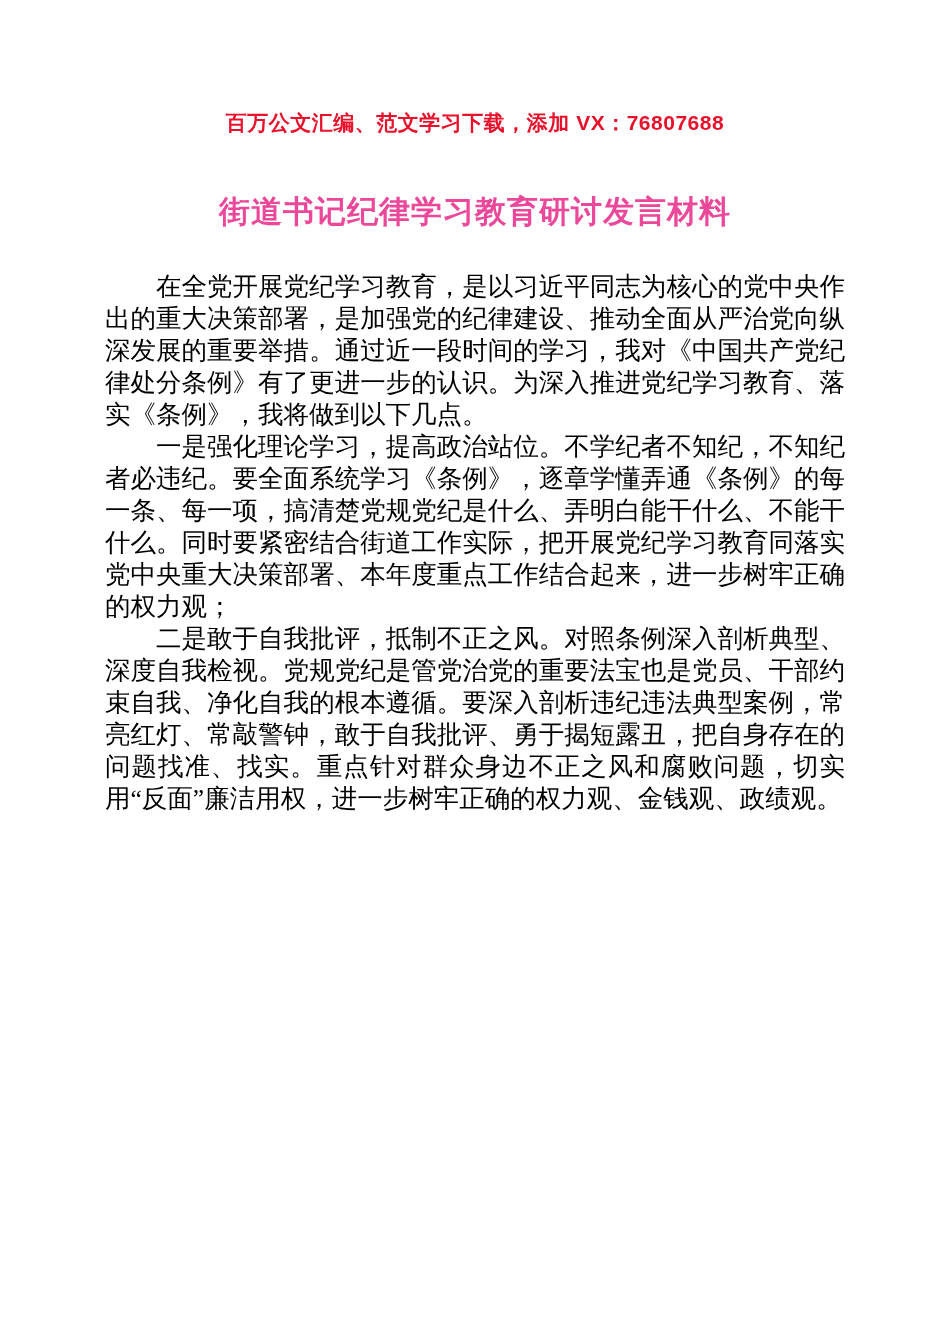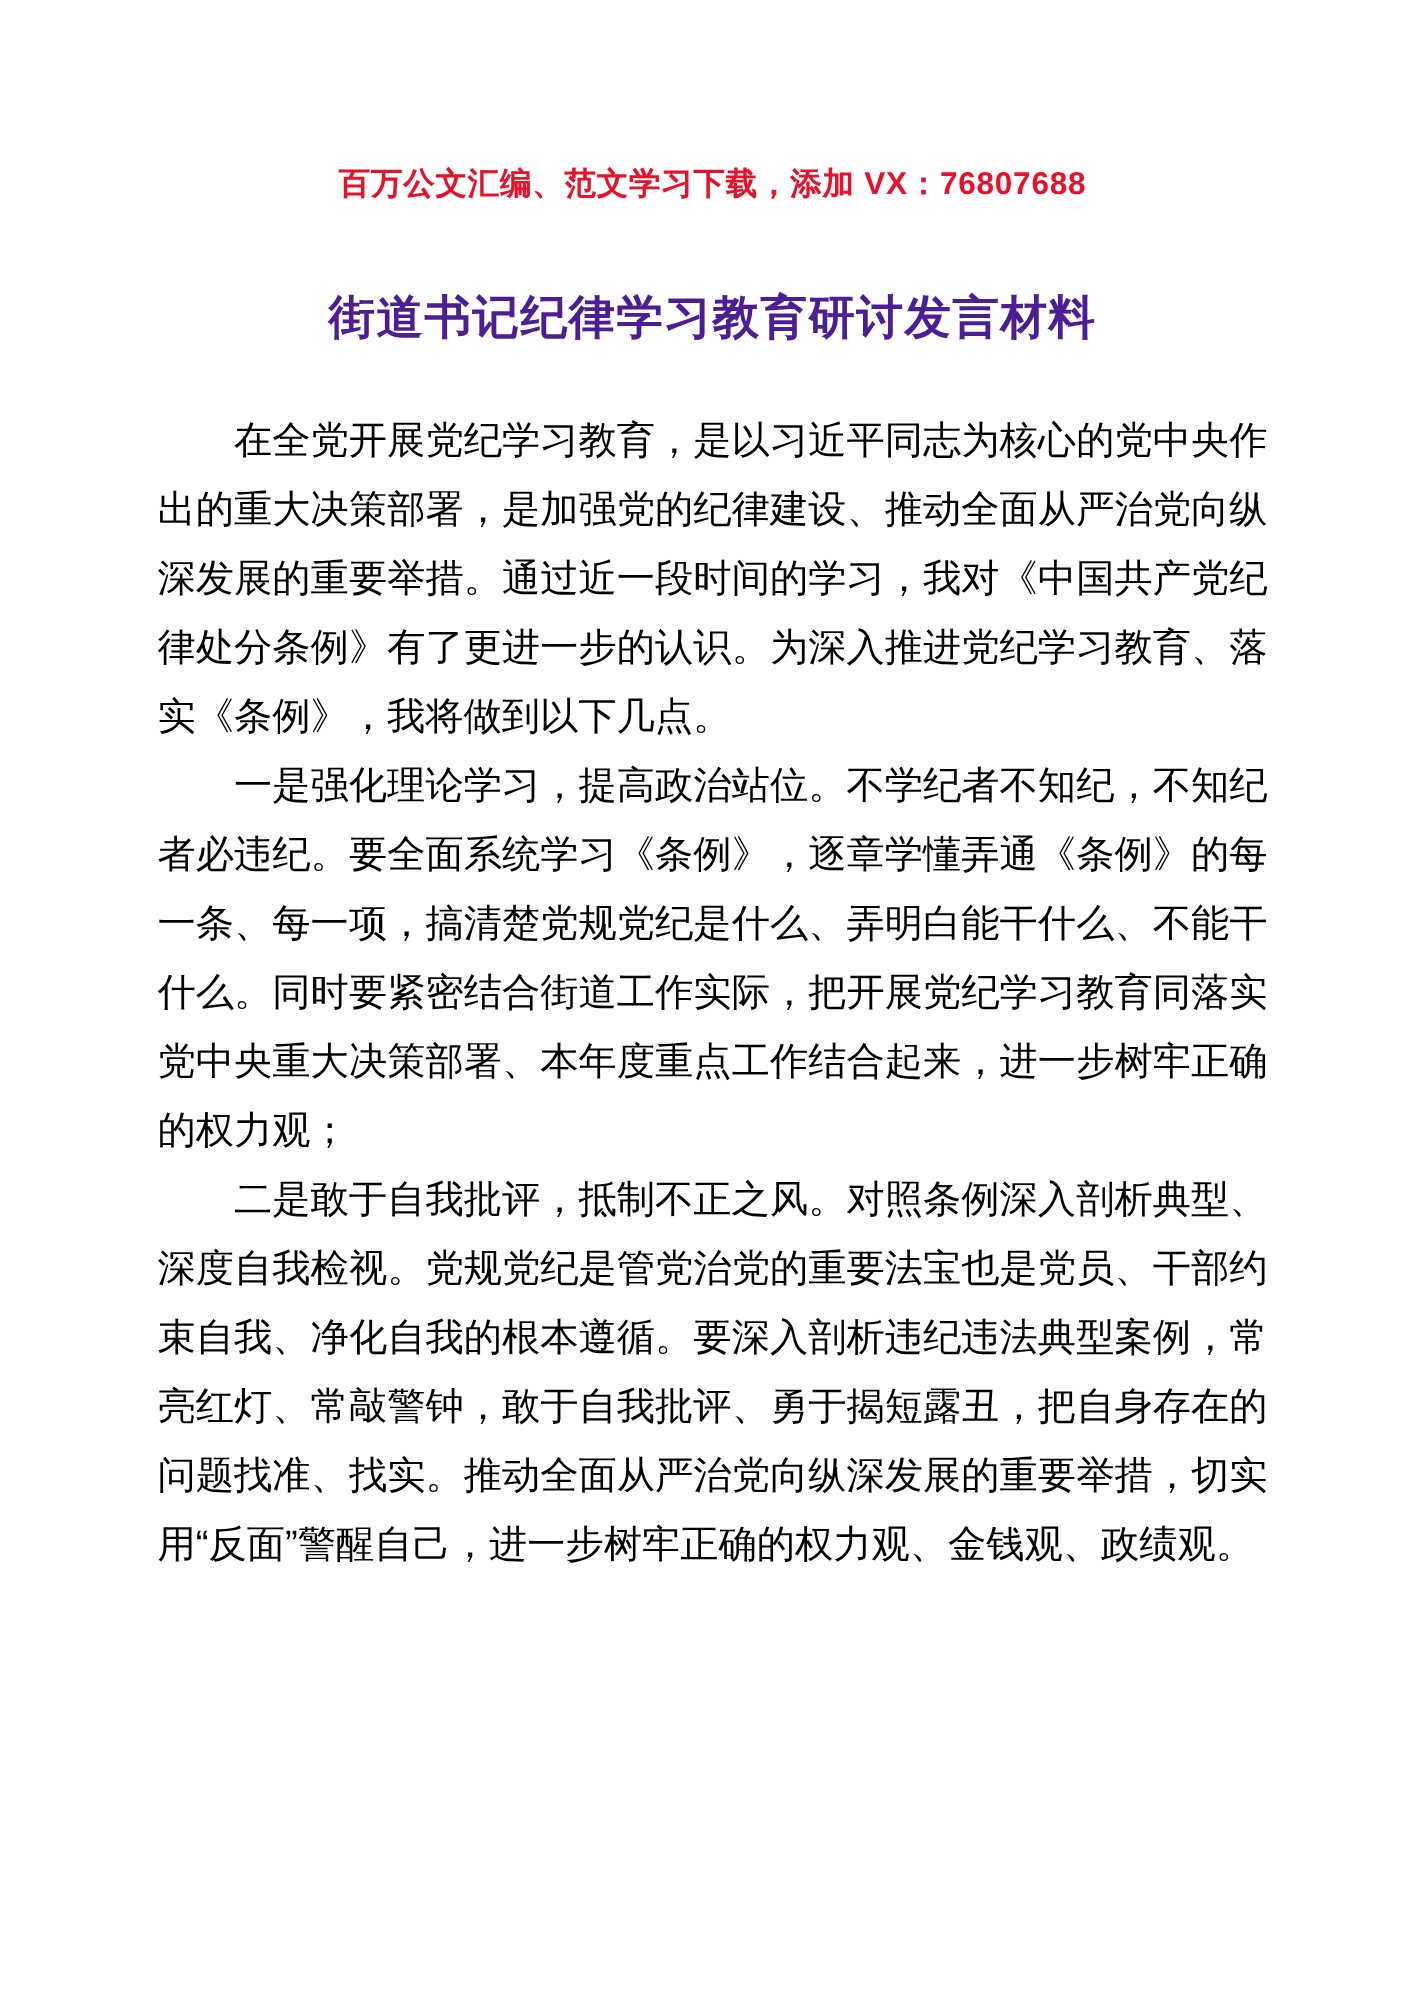--- a/index.html
+++ b/index.html
@@ -32,46 +32,47 @@
     padding-top: 82px;
     line-height: 1.2;
     white-space: nowrap;
   }
   .doc-title {
     text-align: center;
     font-size: 31px;
     font-weight: bold;
     margin-top: 56px;
     letter-spacing: 1px;
-    color: #4c1d95;
+    color: #ec4899;
   }
   .body-text {
     margin-top: 38px;
   }
   .para {
     font-size: 25.5px;
-    line-height: 46px;
+    line-height: 32px;
     text-align: justify;
     text-justify: inter-ideograph;
     text-indent: 2em;
     margin: 0;
     letter-spacing: 0px;
+    font-family: Liberation Serif, serif;
   }
   .para + .para {
     margin-top: 0px;
   }
 </style>
 </head>
 <body>
 
 <div class="page">
 
   <div class="watermark">百万公文汇编、范文学习下载，添加 VX：76807688</div>
 
   <h1 class="doc-title">街道书记纪律学习教育研讨发言材料</h1>
 
   <div class="body-text">
     <p class="para">在全党开展党纪学习教育，是以习近平同志为核心的党中央作出的重大决策部署，是加强党的纪律建设、推动全面从严治党向纵深发展的重要举措。通过近一段时间的学习，我对《中国共产党纪律处分条例》有了更进一步的认识。为深入推进党纪学习教育、落实《条例》，我将做到以下几点。</p>
     <p class="para">一是强化理论学习，提高政治站位。不学纪者不知纪，不知纪者必违纪。要全面系统学习《条例》，逐章学懂弄通《条例》的每一条、每一项，搞清楚党规党纪是什么、弄明白能干什么、不能干什么。同时要紧密结合街道工作实际，把开展党纪学习教育同落实党中央重大决策部署、本年度重点工作结合起来，进一步树牢正确的权力观；</p>
-    <p class="para">二是敢于自我批评，抵制不正之风。对照条例深入剖析典型、深度自我检视。党规党纪是管党治党的重要法宝也是党员、干部约束自我、净化自我的根本遵循。要深入剖析违纪违法典型案例，常亮红灯、常敲警钟，敢于自我批评、勇于揭短露丑，把自身存在的问题找准、找实。推动全面从严治党向纵深发展的重要举措，切实用“反面”警醒自己，进一步树牢正确的权力观、金钱观、政绩观。</p>
+    <p class="para">二是敢于自我批评，抵制不正之风。对照条例深入剖析典型、深度自我检视。党规党纪是管党治党的重要法宝也是党员、干部约束自我、净化自我的根本遵循。要深入剖析违纪违法典型案例，常亮红灯、常敲警钟，敢于自我批评、勇于揭短露丑，把自身存在的问题找准、找实。重点针对群众身边不正之风和腐败问题，切实用“反面”廉洁用权，进一步树牢正确的权力观、金钱观、政绩观。</p>
   </div>
 
 </div>
 
 </body></html>

